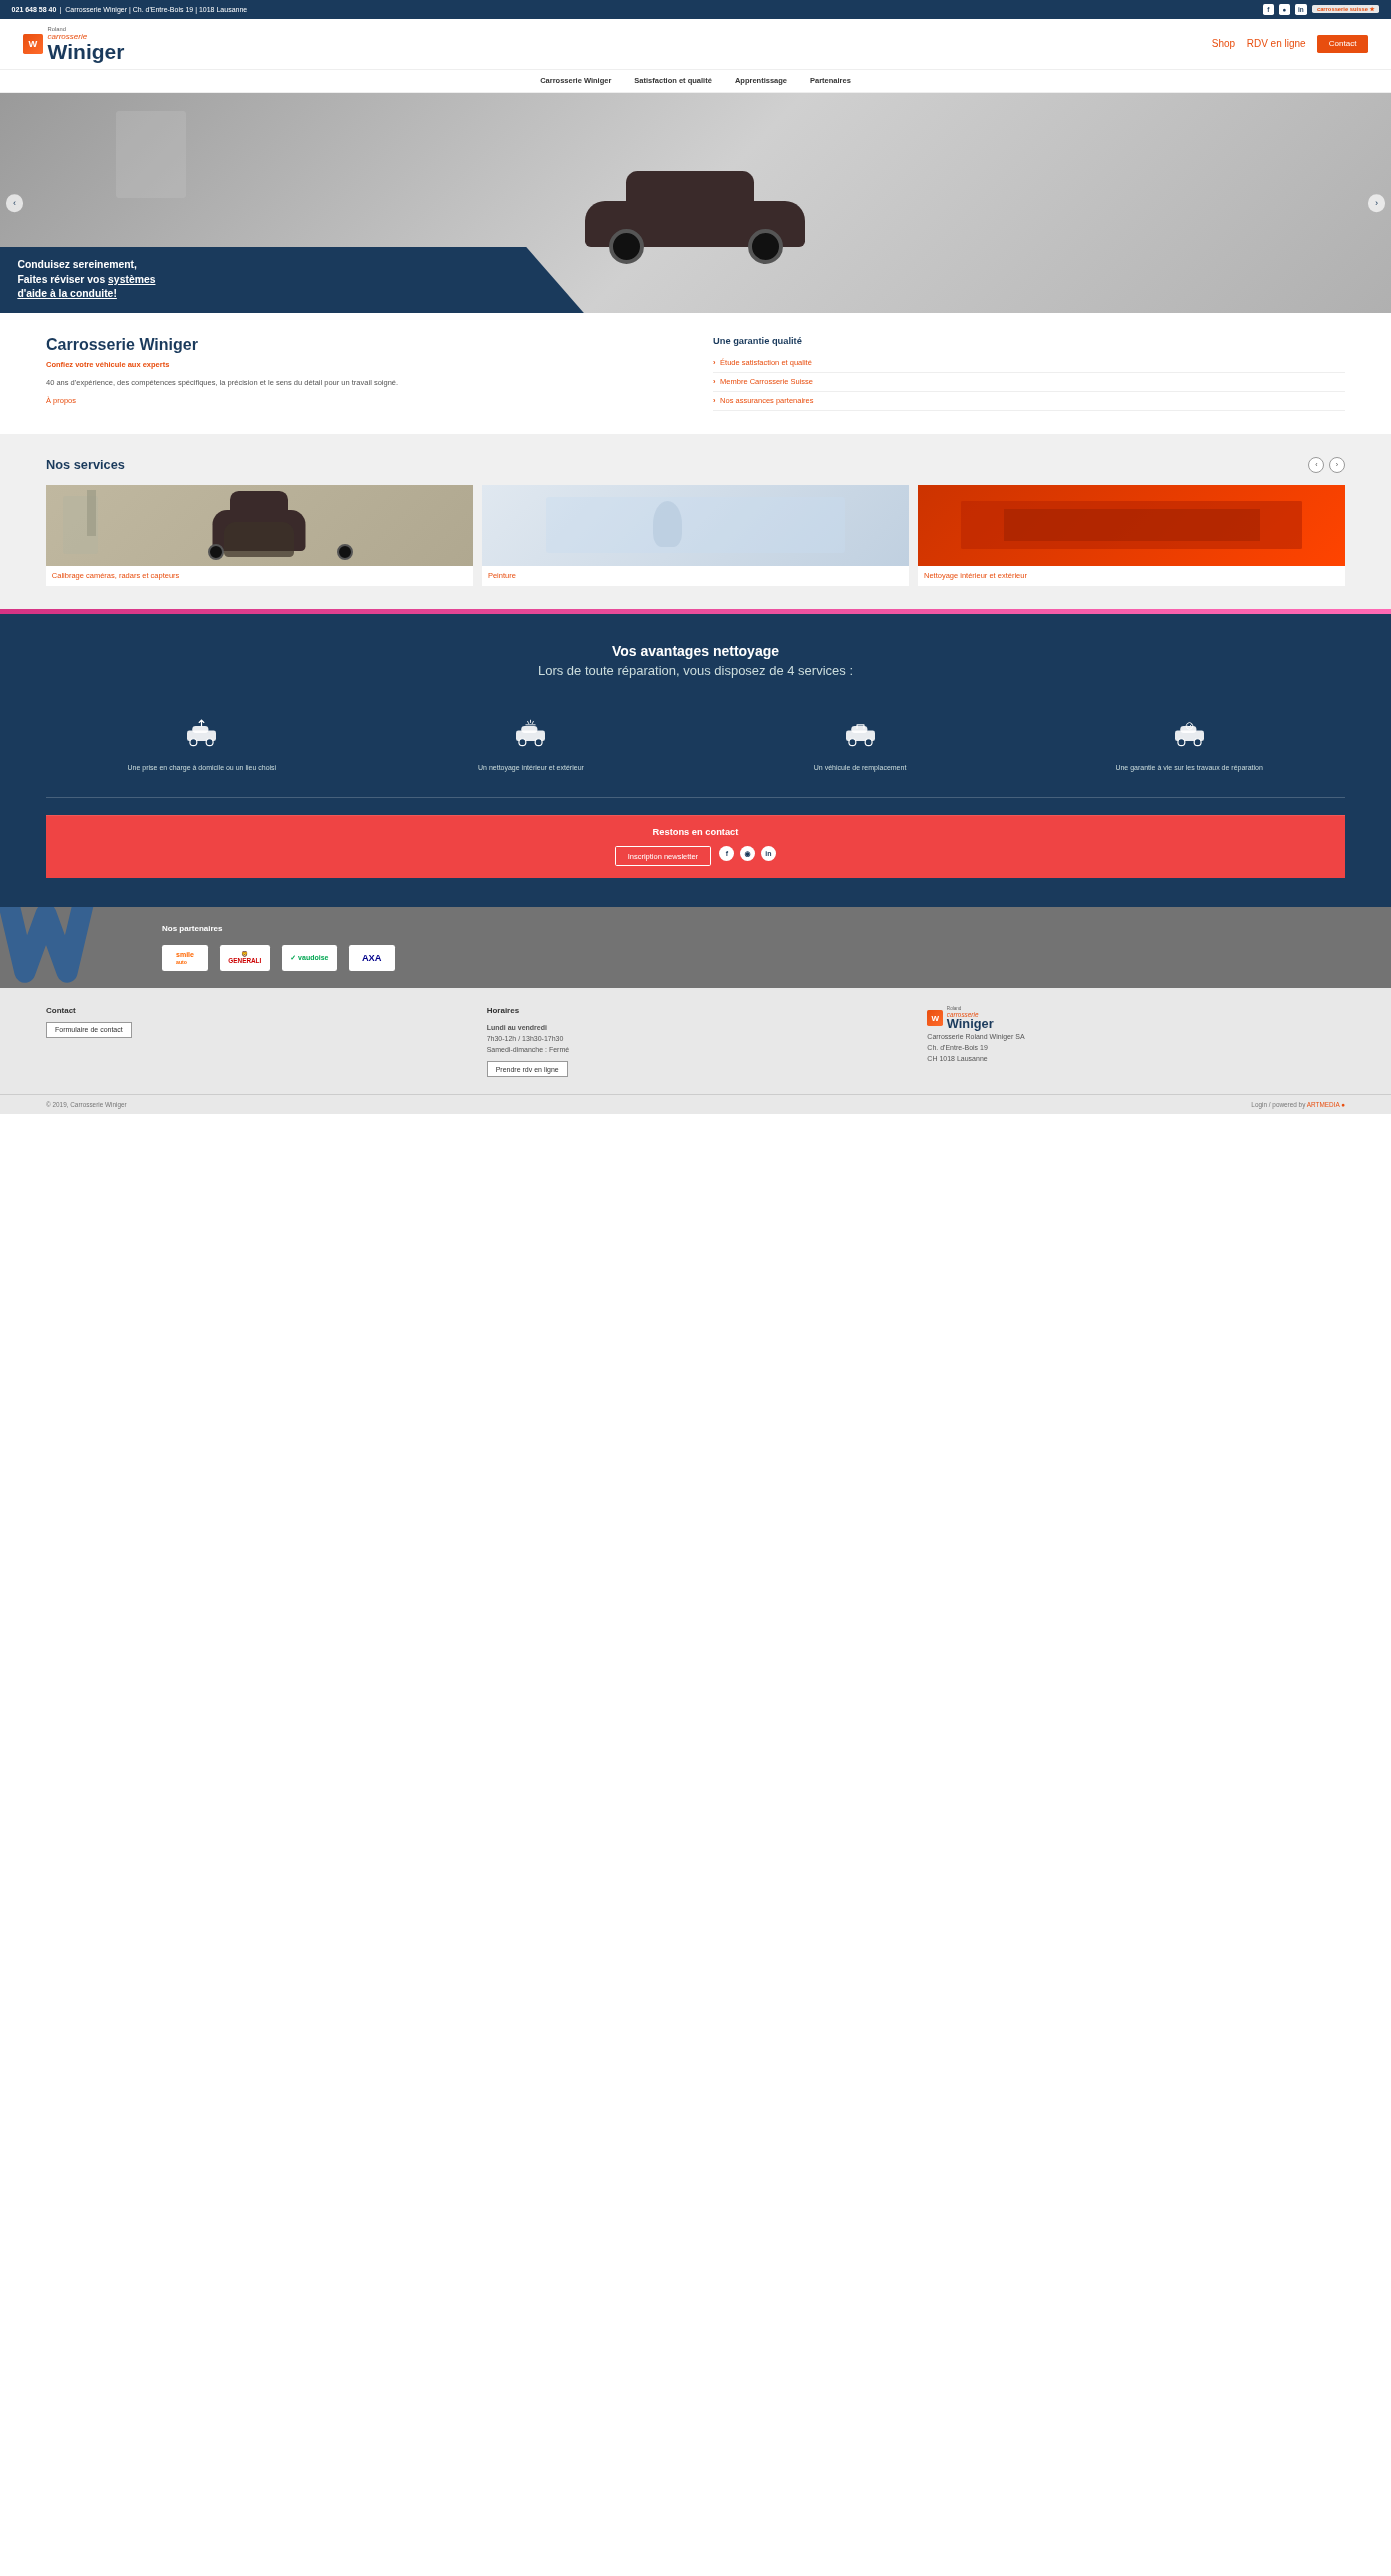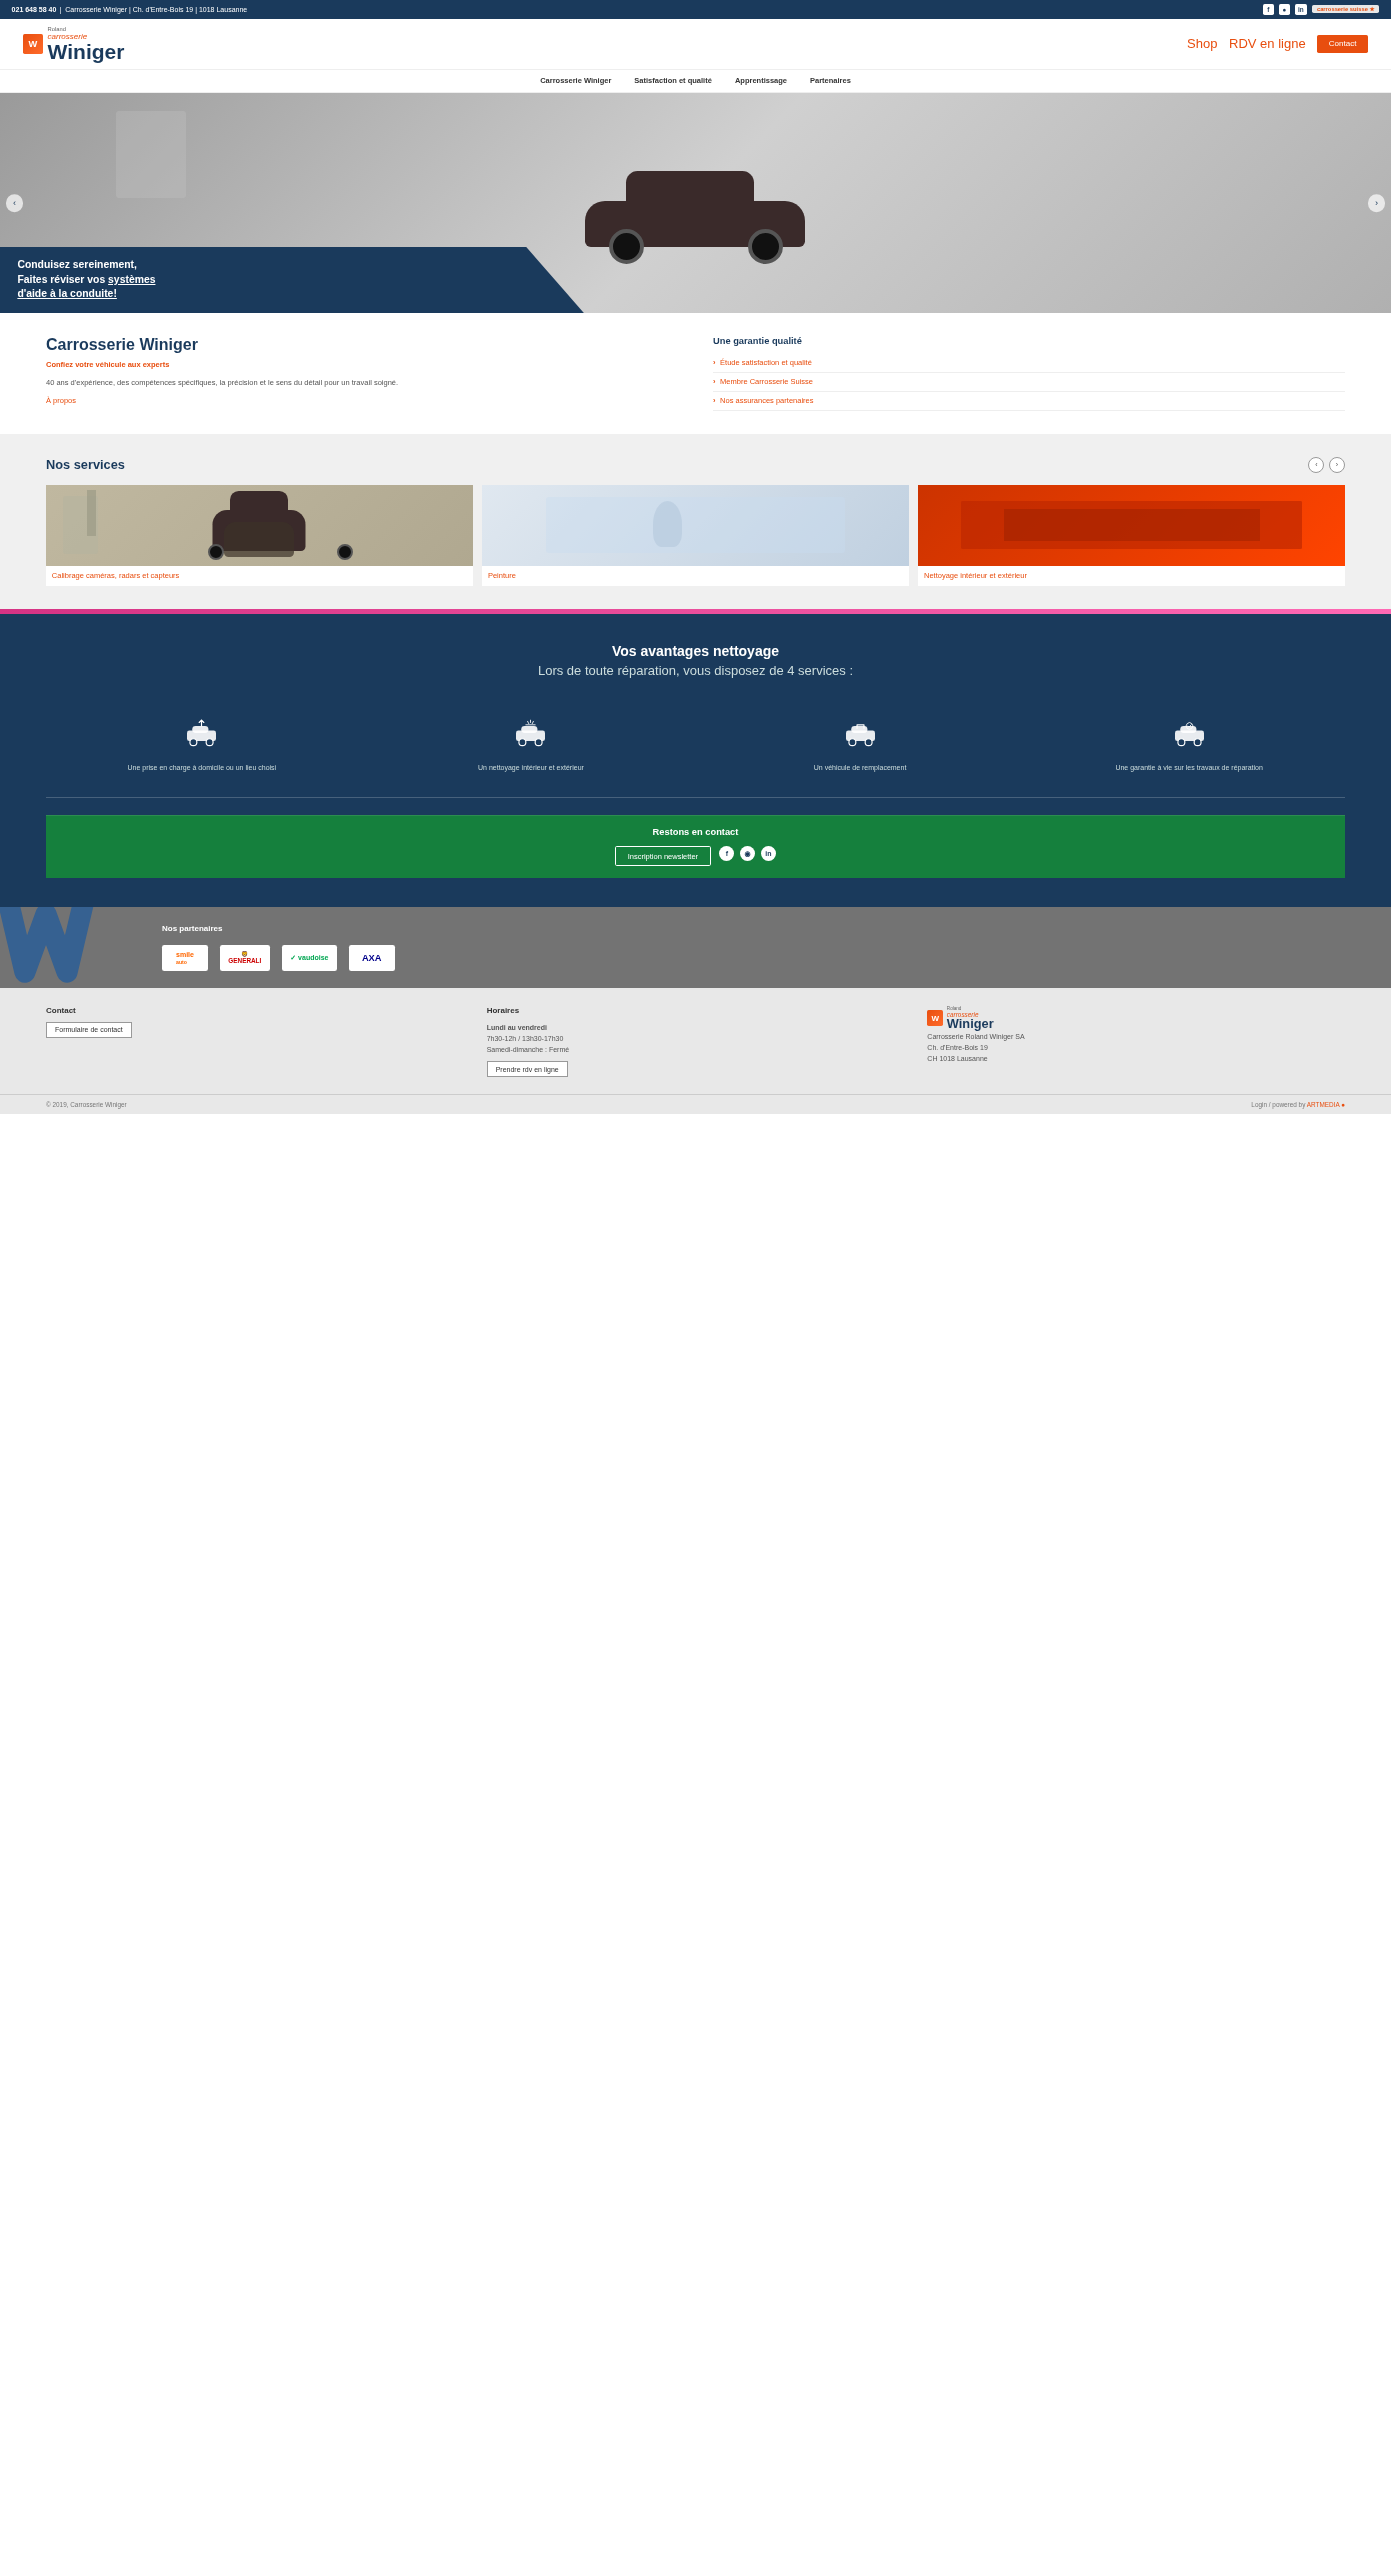--- a/index.html
+++ b/index.html
@@ -54,21 +54,21 @@
     .logo-icon {
       width: 20px; height: 20px;
       background: linear-gradient(135deg, #e84e0f, #ff6b2b);
       border-radius: 1.7px;
       margin-right: 4.6px;
       display: flex; align-items: center; justify-content: center;
       color: white; font-weight: bold; font-size: 9.3px;
     }
     .header-nav-right { display: flex; align-items: center; gap: 11.6px; }
     .header-links { display: flex; gap: 11.6px; }
-    .header-link { color: #e84e0f; text-decoration: none; font-size: 13px; cursor: pointer; }
+    .header-link { color: #e84e0f; text-decoration: none; font-size: 10px; cursor: pointer; }
     .btn-contact {
       background: #e84e0f;
       color: #fff;
       border: none;
       padding: 4.6px 11.6px;
       border-radius: 1.7px;
       cursor: pointer;
       font-size: 8px;
     }
 
@@ -267,21 +267,21 @@
     .advantage-icon {
       width: 41px; height: 41px;
       margin: 0 auto 8.7px;
       display: flex; align-items: center; justify-content: center;
     }
     .car-icon-svg { width: 35px; height: 29px; }
     .advantage-item p { font-size: 7px; color: #cdd; line-height: 1.5; }
 
     
     .contact-section {
-      background: #15803d;
+      background: #ef4444;
       padding: 11.6px;
       text-align: center;
       border-top: 0.6px solid rgba(255,255,255,0.1);
     }
     .contact-section h3 { color: #fff; font-size: 9.3px; margin-bottom: 8.7px; }
     .contact-actions { display: flex; align-items: flex-start; justify-content: center; gap: 8.7px; }
     .btn-newsletter {
       background: transparent;
       color: #fff;
       border: 0.6px solid #fff;

